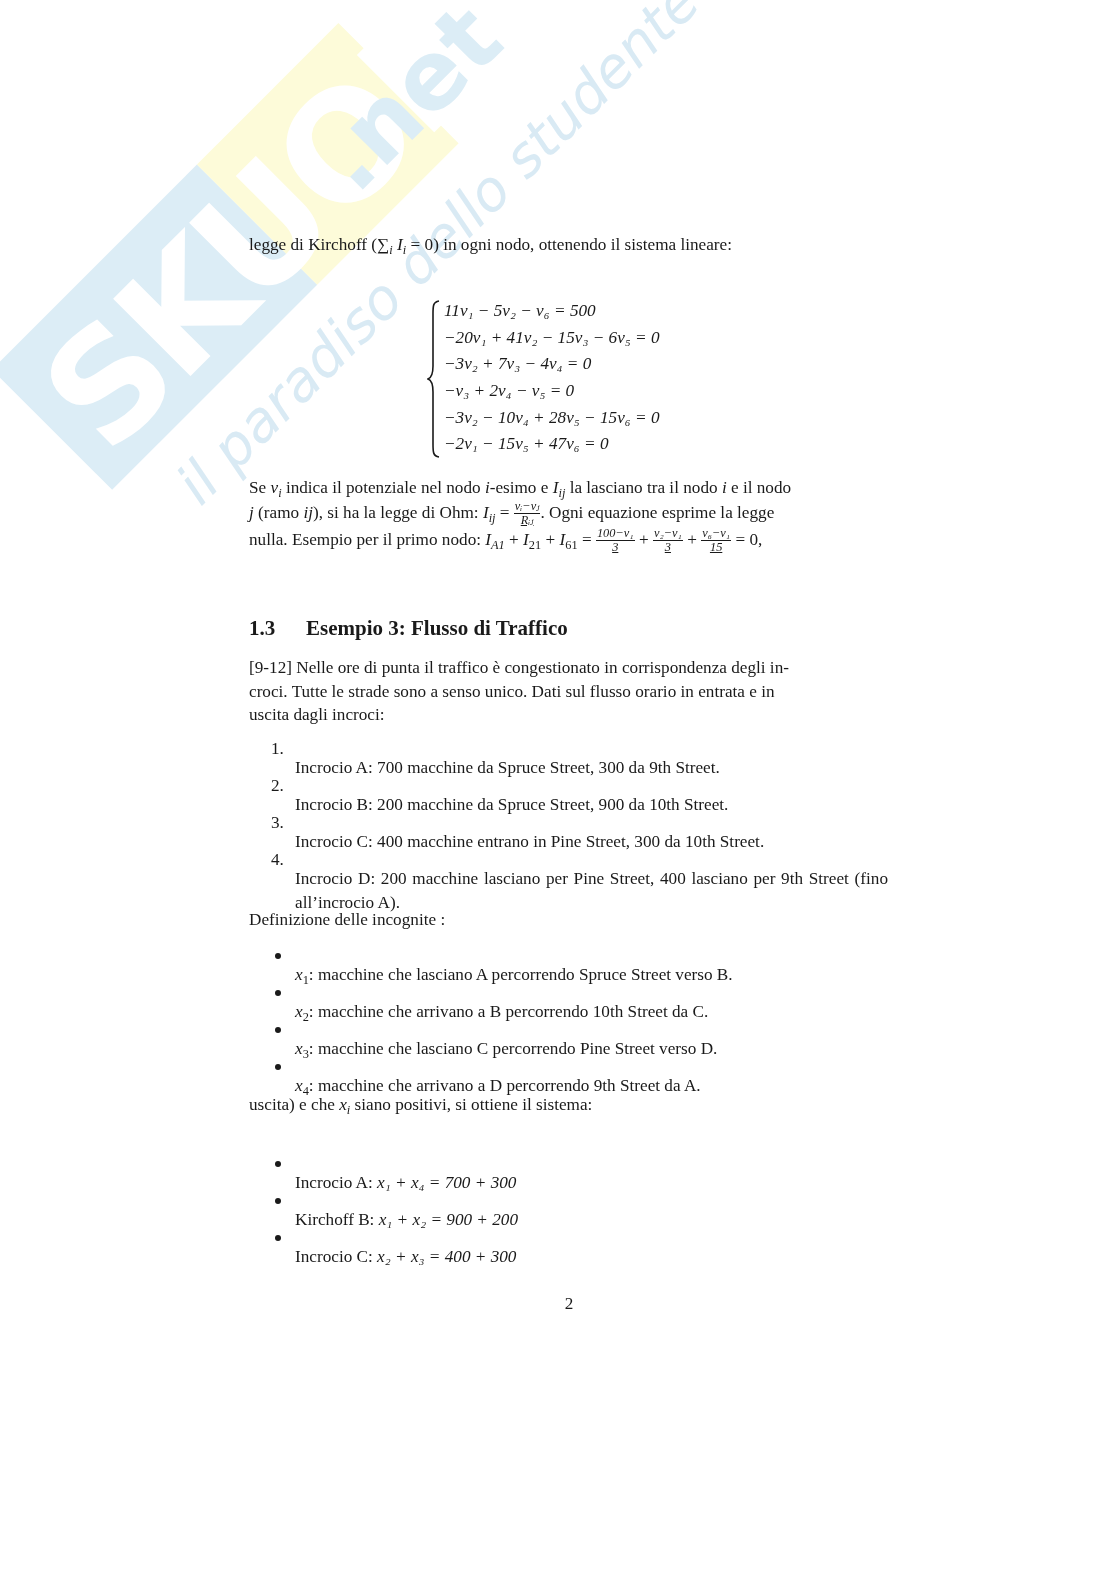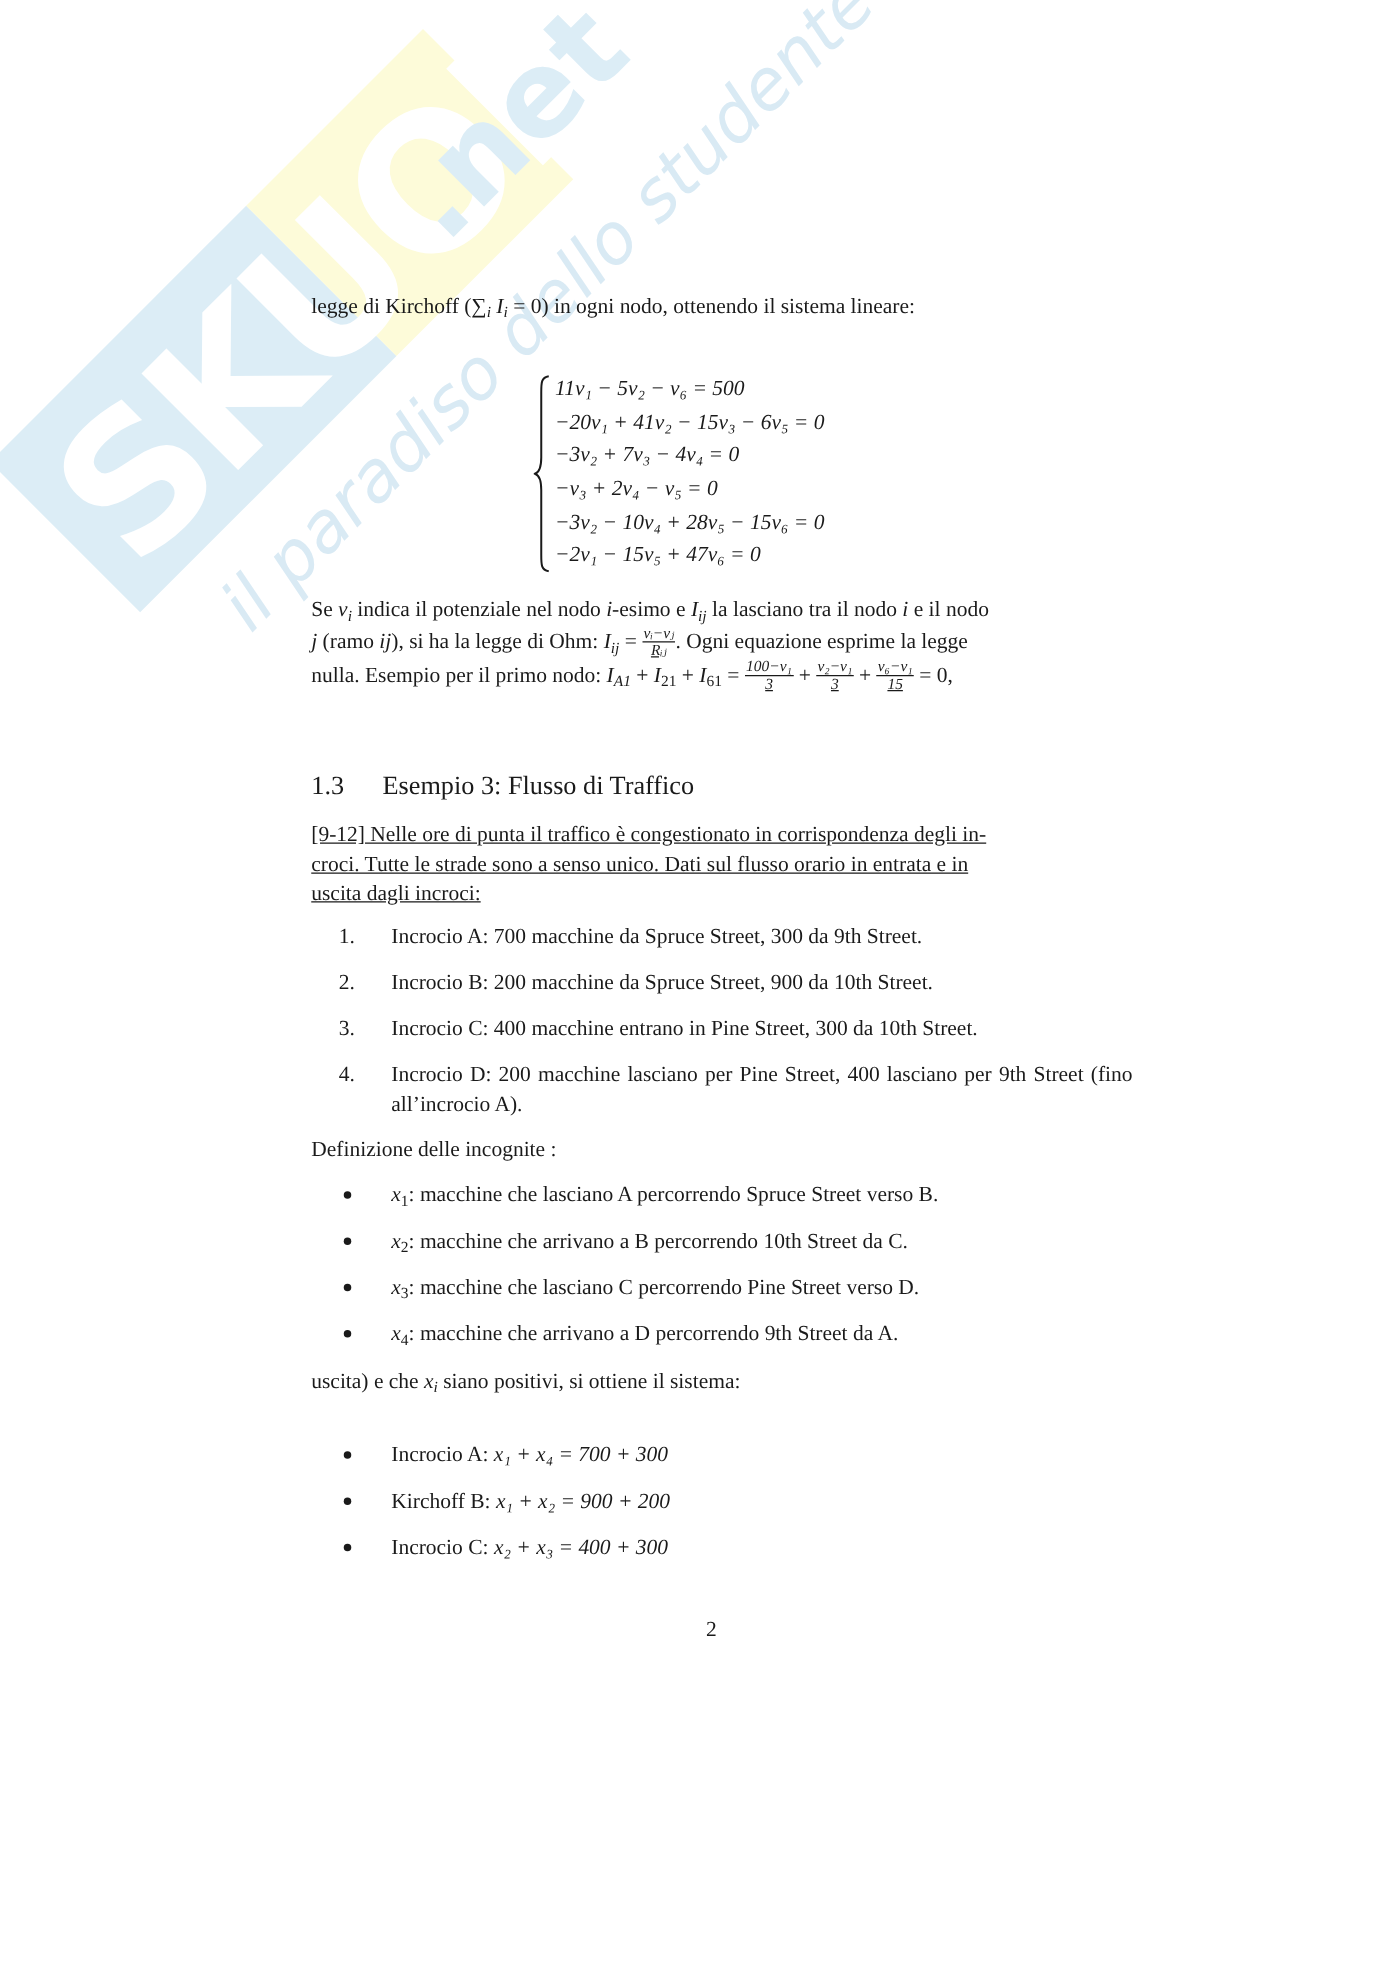--- a/index.html
+++ b/index.html
@@ -12,26 +12,26 @@
   i, .m { font-style: italic; }
   b { font-weight: bold; }
   sub { font-size: 0.72em; vertical-align: -0.3em; line-height: 0; font-style: normal; }
   .frac { display: inline-block; vertical-align: -0.45em; text-align: center; font-size: 0.72em; line-height: 1.05; }
   .frac .num { display: block; border-bottom: 0.8px solid #1a1a1a; padding: 0 1px; }
   .frac .den { display: block; text-decoration: underline; }
   .system { position: absolute; left: 178px; top: 298px; height: 162px; }
   .brace { position: absolute; left: 0; top: 2px; width: 14px; height: 158px; }
   .eqs { position: absolute; left: 17px; top: 0; }
   .eq { height: 26.7px; line-height: 26.7px; white-space: nowrap; }
-  .section { position: absolute; left: 0; top: 617px; font-size: 21px; font-weight: normal; white-space: nowrap; }
+  .section { position: absolute; left: 0; top: 617px; font-size: 21px; font-weight: bold; white-space: nowrap; }
   .section .num { display: inline-block; width: 57px; }
   .list { position: absolute; left: 0; width: 640px; }
   .li { position: absolute; left: 0; width: 640px; }
   .li .marker { position: absolute; left: 22px; }
-  .li .text { position: absolute; left: 64px; width: 593px; text-align: justify; }
+  .li .text { position: absolute; left: 46px; width: 593px; text-align: justify; margin-top: 19px; }
   .bullet { position: absolute; left: 26px; top: 9px; width: 6px; height: 6px; border-radius: 50%; background: #1a1a1a; }
   .pagenum { position: absolute; left: 0; top: 1292px; width: 640px; text-align: center; }
 </style>
 </head>
 <body>
 
 <svg class="watermark" viewBox="0 0 1116 1579" xmlns="http://www.w3.org/2000/svg">
   <g transform="rotate(-45 250 260)">
     <rect x="-10" y="155" width="290" height="170" fill="#dcedf6"></rect>
     <rect x="280" y="155" width="200" height="170" fill="#fdfbd9"></rect>
@@ -64,21 +64,21 @@
   <div class="block" style="top:476px;">
     <p><span>Se </span><i>v</i><sub class="m">i</sub><span> indica il potenziale nel nodo </span><i>i</i><span>-esimo e </span><i>I</i><sub class="m">ij</sub><span> la lasciano tra il nodo </span><i>i</i><span> e il nodo</span></p>
     <p><i>j</i><span> (ramo </span><i>ij</i><span>), si ha la legge di Ohm: </span><i>I</i><sub class="m">ij</sub><span> = </span><span class="frac m"><span class="num">vᵢ−vⱼ</span><span class="den">Rᵢⱼ</span></span><span>. Ogni equazione esprime la legge</span></p>
     <p><span>nulla. Esempio per il primo nodo: </span><i>I</i><sub class="m">A1</sub><span> + </span><i>I</i><sub>21</sub><span> + </span><i>I</i><sub>61</sub><span> = </span><span class="frac m"><span class="num">100−v₁</span><span class="den">3</span></span><span> + </span><span class="frac m"><span class="num">v₂−v₁</span><span class="den">3</span></span><span> + </span><span class="frac m"><span class="num">v₆−v₁</span><span class="den">15</span></span><span> = 0,</span></p>
   </div>
 
   <div class="section">
     <span class="num">1.3</span><span>Esempio 3: Flusso di Traffico</span>
   </div>
 
-  <div class="block" style="top:656px;text-decoration:underline;">
+  <div class="block" style="top:656px;">
     <p>[9-12] Nelle ore di punta il traffico è congestionato in corrispondenza degli in-</p>
     <p>croci. Tutte le strade sono a senso unico. Dati sul flusso orario in entrata e in</p>
     <p>uscita dagli incroci:</p>
   </div>
 
   <div class="list">
     <div class="li" style="top:737px;">
       <span class="marker">1.</span>
       <span class="text">Incrocio A: 700 macchine da Spruce Street, 300 da 9th Street.</span>
     </div>

